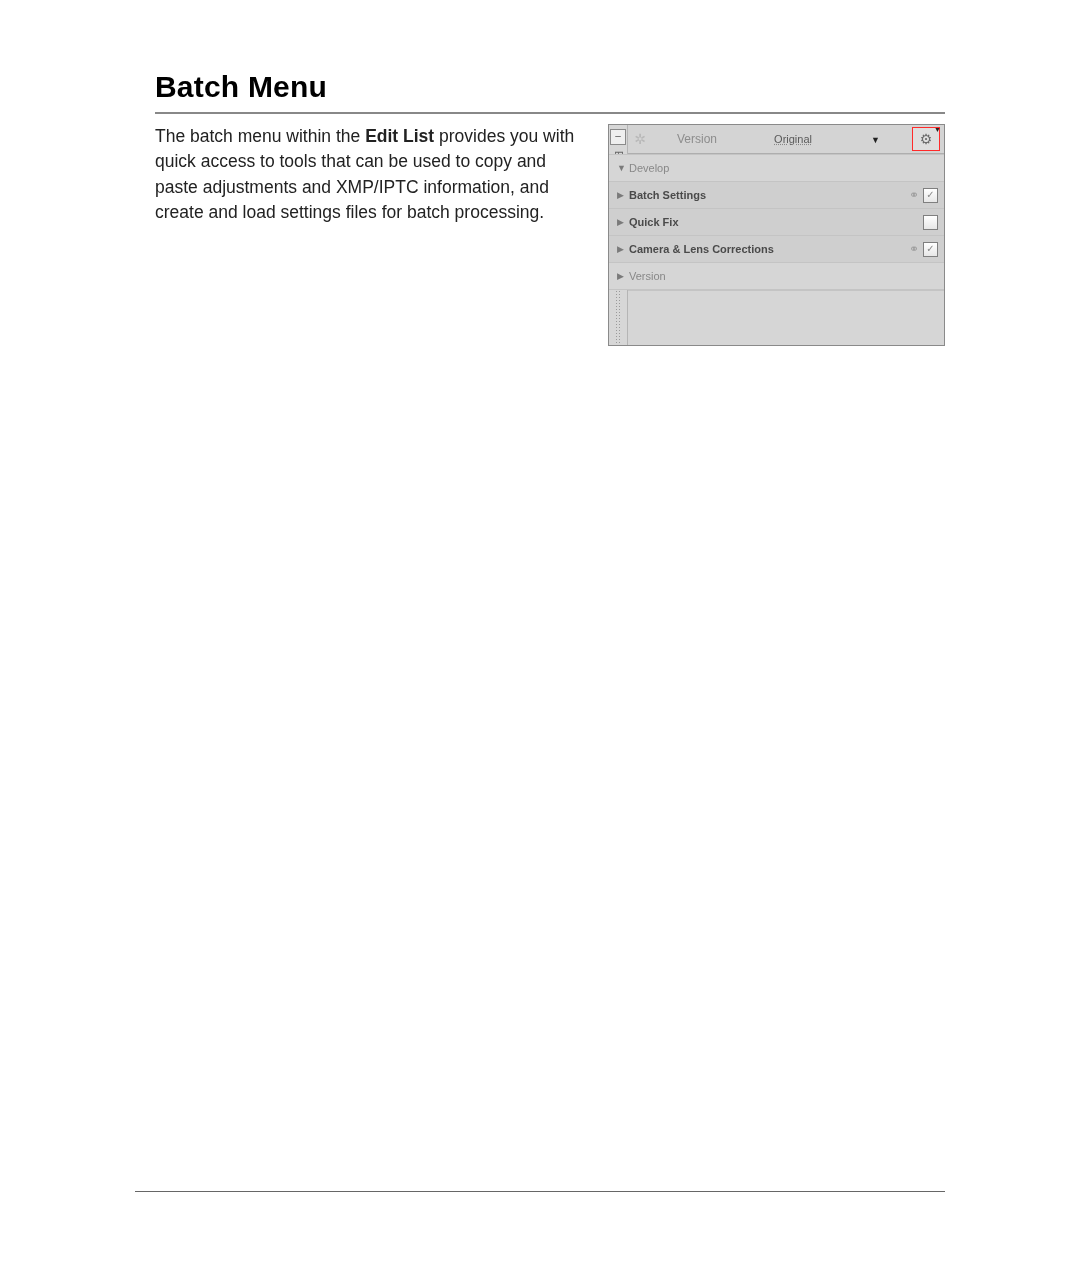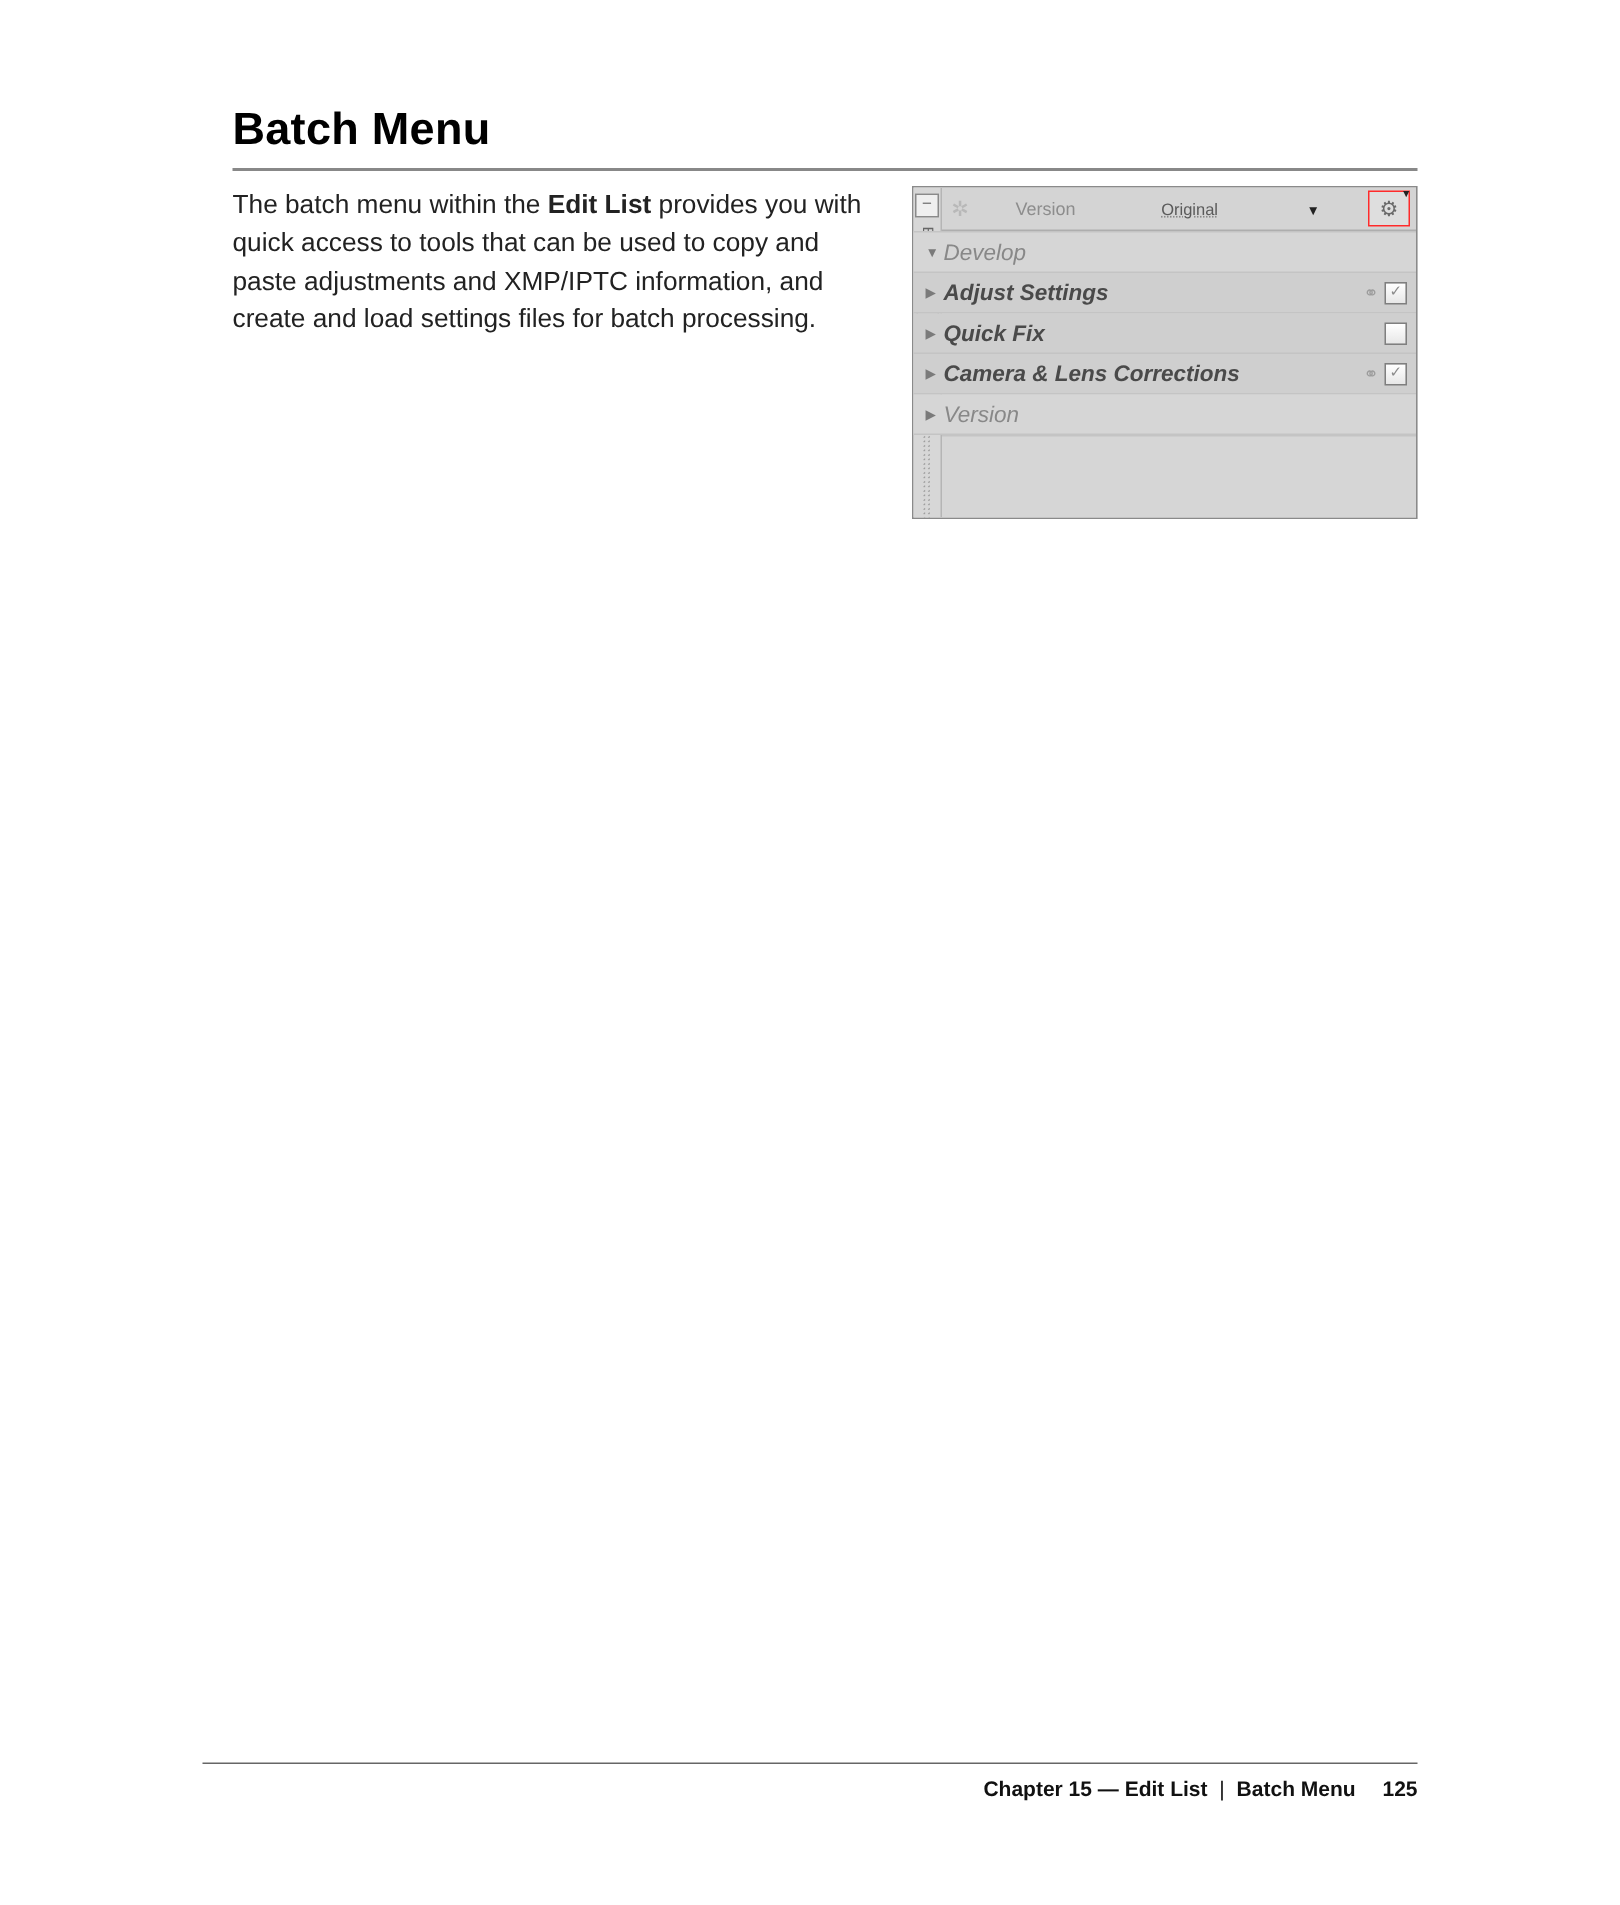--- a/index.html
+++ b/index.html
@@ -161,23 +161,22 @@
   }
   .row + .row { border-top: none; }
   .arrow {
     font-size: 9px;
     color: #7a7a7a;
     width: 12px;
     display: inline-block;
   }
   .arrow.down { color: #7a7a7a; }
   .row-label {
-    font-size: 15px;
+    font-size: 11px;
     color: #888;
-    font-style: italic;
   }
   .row-label.bold {
     font-weight: 700;
     color: #4a4a4a;
   }
   .row.darker { background: #cfcfcf; }
   .row-right {
     position: absolute;
     right: 6px;
     display: flex;
@@ -265,21 +264,21 @@
         </div>
       </div>
 
       <div class="row">
         <span class="arrow down">▼</span>
         <span class="row-label">Develop</span>
       </div>
 
       <div class="row darker">
         <span class="arrow">▶</span>
-        <span class="row-label bold">Adjust Settings</span>
+        <span class="row-label bold">Batch Settings</span>
         <div class="row-right">
           <span class="link-icon">⚭</span>
           <div class="chk">✓</div>
         </div>
       </div>
 
       <div class="row darker">
         <span class="arrow">▶</span>
         <span class="row-label bold">Quick Fix</span>
         <div class="row-right">
@@ -301,19 +300,13 @@
         <span class="row-label">Version</span>
       </div>
 
       <div class="panel-filler"></div>
     </div>
   </div>
 </div>
 
 <div class="footer">
   <hr class="footer-rule">
-  <div class="footer-text">
-    <b>Chapter 15 — Edit List</b>
-    <span class="sep">|</span>
-    <b>Batch Menu</b>
-    <span class="pnum">125</span>
-  </div>
 </div>
 
 </body></html>

